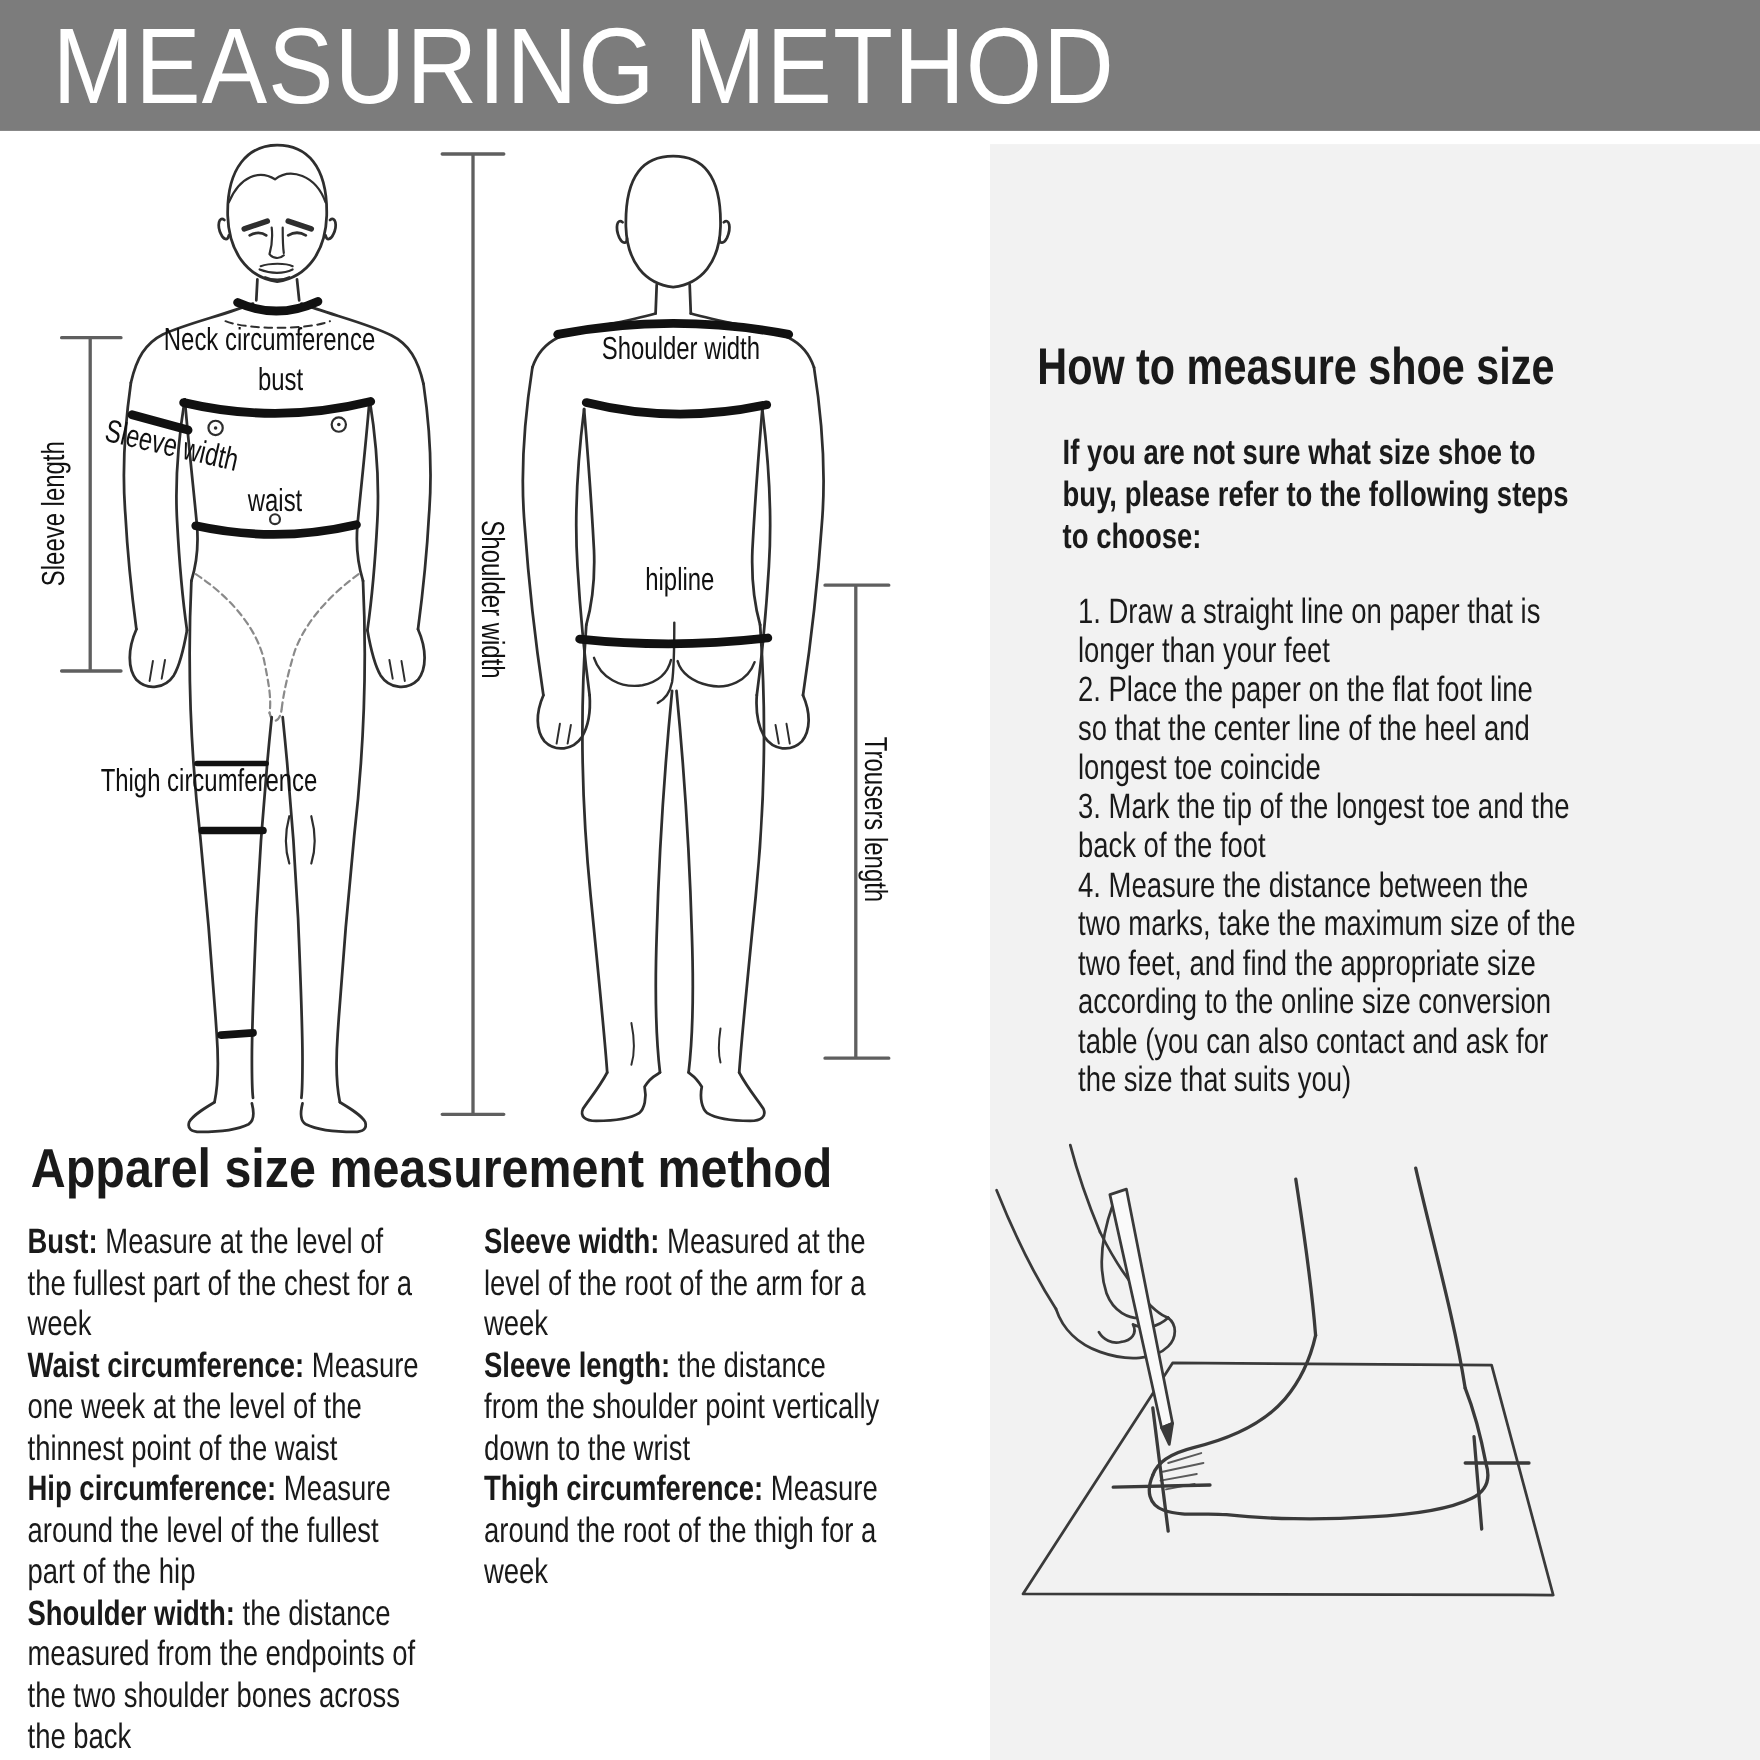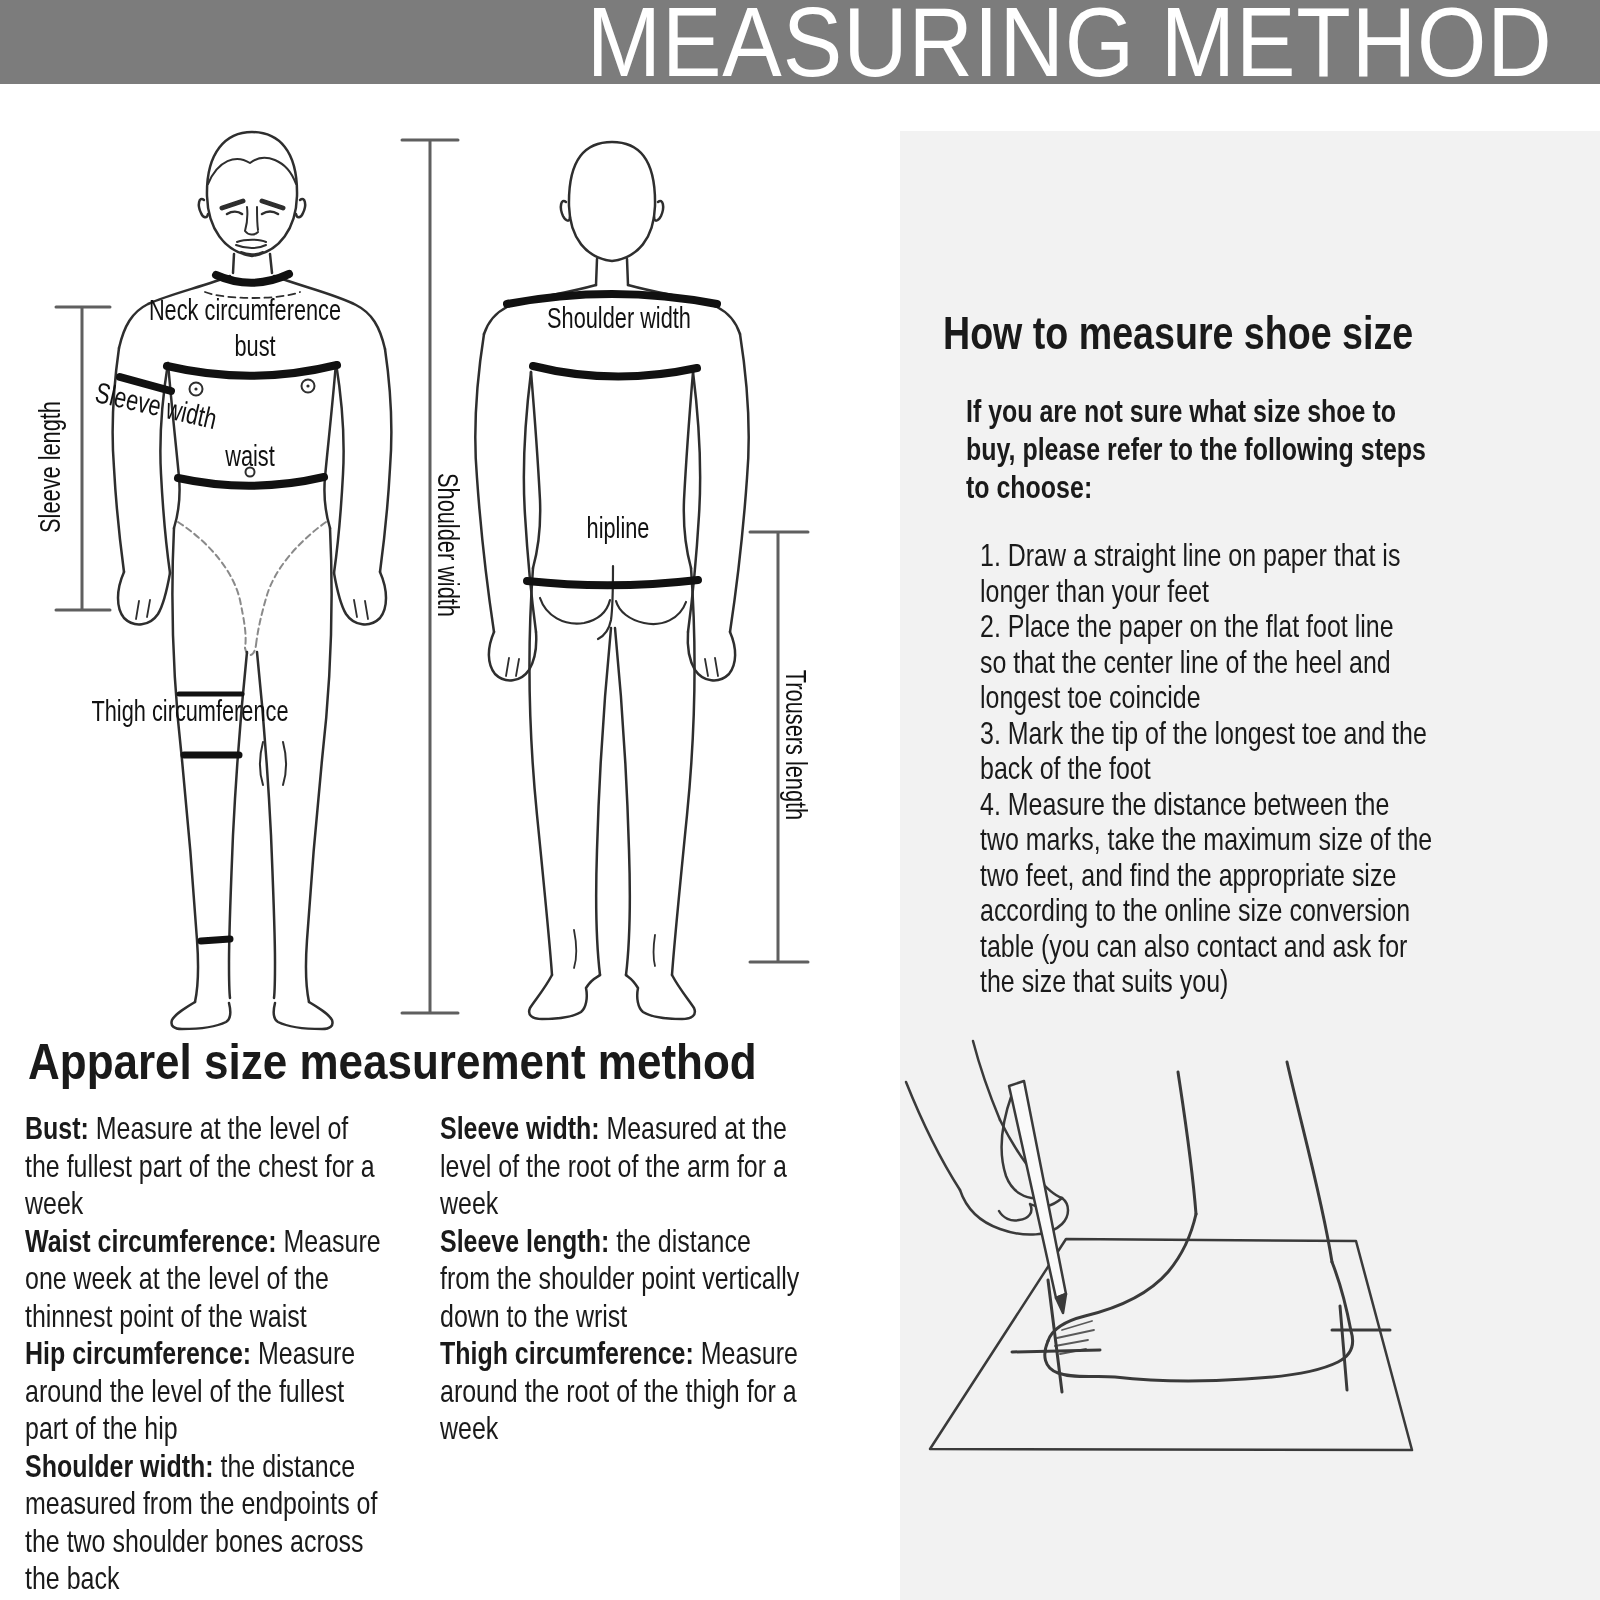--- a/index.html
+++ b/index.html
@@ -1,22 +1,22 @@
 <!DOCTYPE html>
 <html><head>
 <meta charset="utf-8">
 <style>
   html,body{margin:0;padding:0;}
   body{width:1600px;height:1600px;position:relative;background:#ffffff;
        font-family:"Liberation Sans","DejaVu Sans",sans-serif;color:#1a1a1a;overflow:hidden;}
   .stage{position:absolute;inset:0;width:1600px;height:1600px;}
 
   
-  .header{position:absolute;left:0;top:0;width:1600px;height:84px;background:#7c7c7c;
-          display:flex;align-items:center;justify-content:flex-end;}
+  .header{position:absolute;left:0;top:0;width:1600px;height:119px;background:#7c7c7c;
+          display:flex;align-items:center;justify-content:flex-start;}
   .header .title{font-size:98px;line-height:98px;color:#ffffff;font-weight:400;
           transform:scaleX(0.91);white-space:nowrap;letter-spacing:1px;}
 
   
   .panel{position:absolute;left:900px;top:131px;width:700px;height:1469px;background:#f2f2f2;}
 
   
   svg.art{position:absolute;left:0;top:0;width:1600px;height:1600px;pointer-events:none;}
 
   

